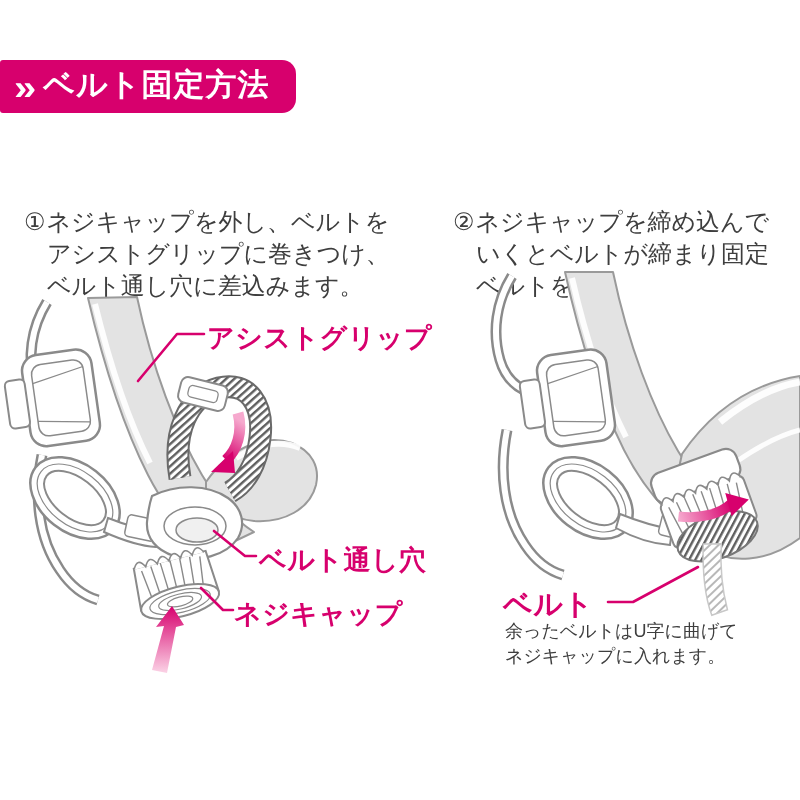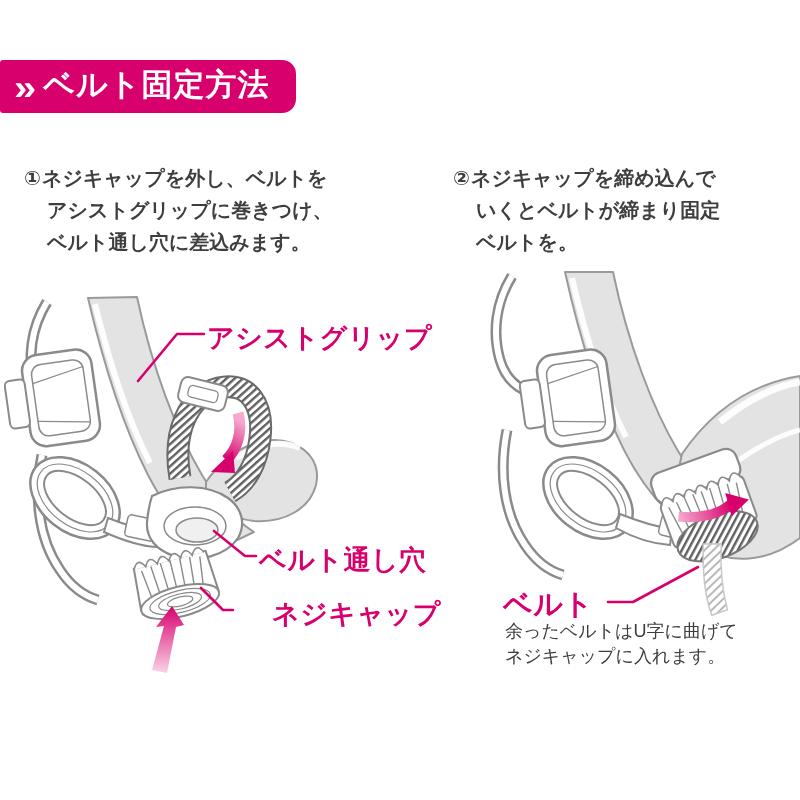--- a/index.html
+++ b/index.html
@@ -5,21 +5,21 @@
   html,body{margin:0;padding:0;background:#ffffff;}
   #page{position:relative;width:800px;height:800px;background:#ffffff;overflow:hidden;
         font-family:"Liberation Sans","DejaVu Sans",sans-serif;}
 
   .banner{position:absolute;left:0;top:60px;width:296px;height:53px;background:#d7006d;
           border-radius:3px 14px 14px 3px;display:flex;align-items:center;
           padding-left:14px;box-sizing:border-box;color:#ffffff;}
   .chev{font-size:40px;font-weight:bold;line-height:1;margin-right:7px;transform:scaleY(.88);}
   .banner-title{font-size:31px;font-weight:bold;letter-spacing:1px;padding-bottom:3px;}
 
-  .step{position:absolute;font-size:20px;line-height:32px;color:#3e3e3e;font-weight:700;white-space:nowrap;}
+  .step{position:absolute;font-size:24px;line-height:32px;color:#3e3e3e;font-weight:400;white-space:nowrap;margin-top:44px;}
   .sline{white-space:nowrap;}
   .ind{padding-left:23px;}
   .snum{margin-right:1px;}
 
   .lbl{position:absolute;color:#d7006d;font-weight:bold;font-size:27px;
        letter-spacing:.5px;white-space:nowrap;z-index:5;}
   .lbl-belt{font-size:29px;text-align:right;}
   .note{position:absolute;left:505px;top:619px;font-size:18px;line-height:25px;
         color:#3e3e3e;font-weight:500;white-space:nowrap;z-index:5;}
 
@@ -198,21 +198,21 @@
     <g fill="none" stroke="#d7006d" stroke-width="2.6" stroke-linecap="round" stroke-linejoin="round">
       <polyline points="138,381 177,334 204,334"></polyline>
       <polyline points="214,531 245,556 256,556"></polyline>
       <polyline points="201,588 223,610 233,610"></polyline>
       <polyline points="608,602 633,602 698,567"></polyline>
     </g>
   </svg>
 
   <div class="lbl" style="left:259px;top:542px;">ベルト通し穴</div>
   <div class="lbl" style="left:207px;top:320px;">アシストグリップ</div>
-  <div class="lbl" style="left:234px;top:596px;margin-left:38px;">ネジキャップ</div>
+  <div class="lbl" style="left:234px;top:596px;">ネジキャップ</div>
   <div class="lbl lbl-belt" style="left:503px;top:585px;">ベルト</div>
 
   <div class="note">
     <div>余ったベルトはU字に曲げて</div>
     <div>ネジキャップに入れます。</div>
   </div>
 
 </div>
 
 </body></html>

